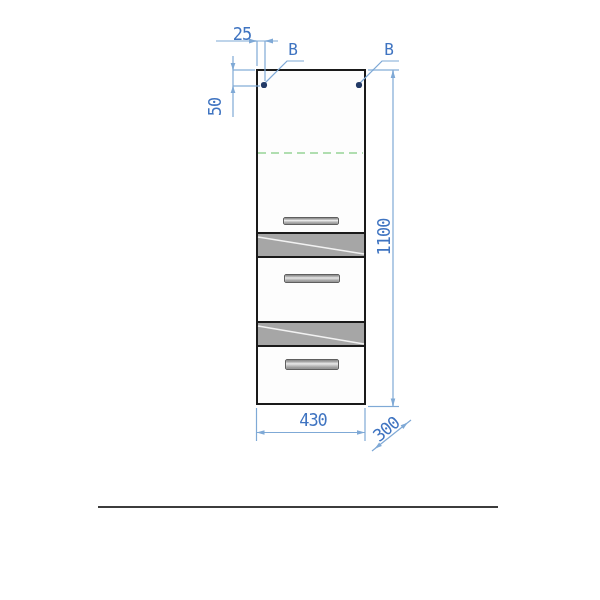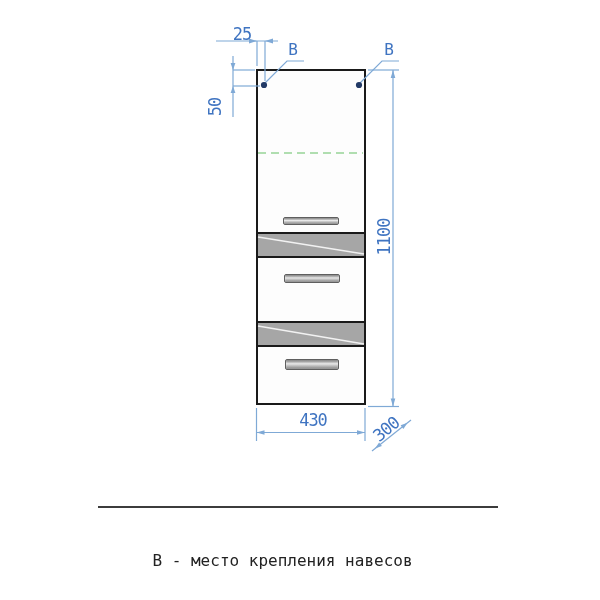--- a/index.html
+++ b/index.html
@@ -116,15 +116,14 @@
 
   <span class="abs dim t25">25</span>
   <span class="abs dim t50">50</span>
   <span class="abs dim t1100">1100</span>
   <span class="abs dim t360">430</span>
   <span class="abs dim t300">300</span>
   <span class="abs dim mountB tBleft">В</span>
   <span class="abs dim mountB tBright">В</span>
 
   <div class="abs separator"></div>
-  <div class="abs caption">В - место крепления навесов</div>
 
 </div>
 
 </body></html>

